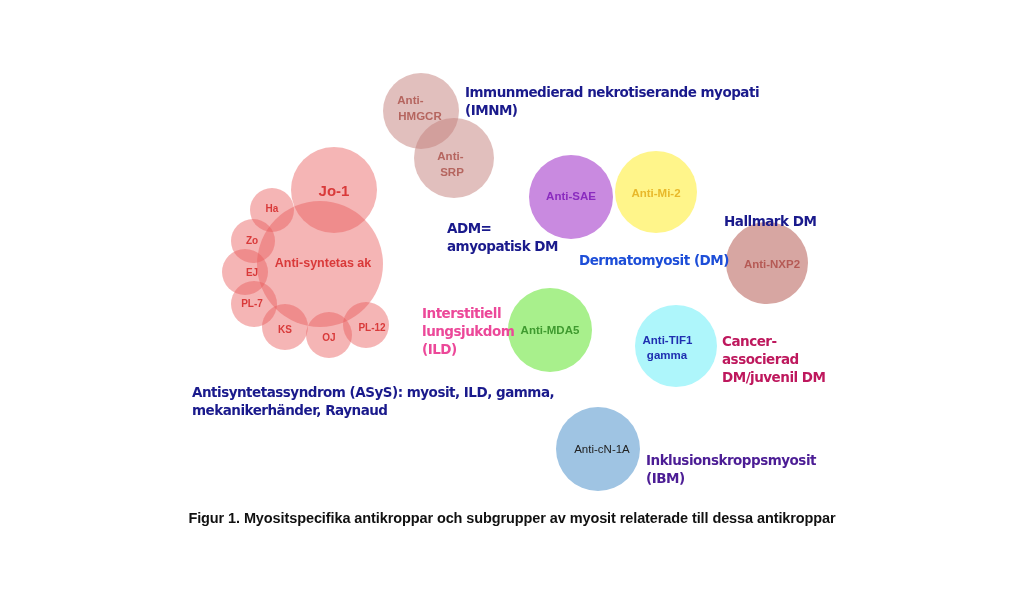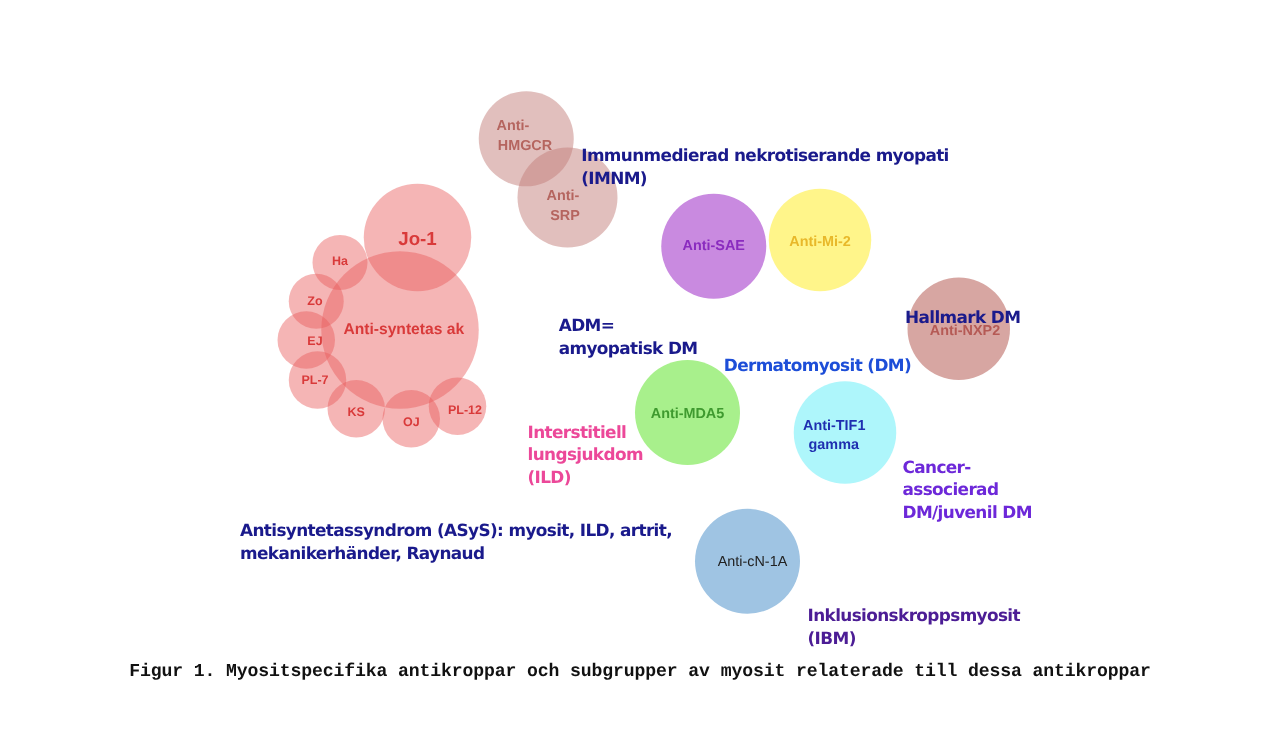--- a/index.html
+++ b/index.html
@@ -1,19 +1,19 @@
 <!DOCTYPE html>
 <html><head>
 <meta charset="utf-8">
 <style>
   html, body { margin: 0; padding: 0; background: #ffffff; }
   body { width: 1024px; height: 595px; position: relative; overflow: hidden; font-family: "Liberation Sans", sans-serif; }
   #diagram { position: absolute; left: 0; top: 0; }
-  .lbl { position: absolute; color: #1a1a8c; font-family: "DejaVu Sans", sans-serif; font-weight: bold; font-size: 13.5px; line-height: 18px; letter-spacing: -0.5px; white-space: pre; margin-top: 33px; }
-  .caption { position: absolute; left: 0; width: 1024px; top: 510px; text-align: center; font-family: Liberation Mono, monospace; font-weight: bold; font-size: 14.5px; color: #111; letter-spacing: -0.1px; margin-top: 20px; }
+  .lbl { position: absolute; color: #1a1a8c; font-family: "DejaVu Sans", sans-serif; font-weight: bold; font-size: 13.5px; line-height: 18px; letter-spacing: -0.5px; white-space: pre; }
+  .caption { position: absolute; left: 0; width: 1024px; top: 510px; text-align: center; font-family: Liberation Sans, sans-serif; font-weight: bold; font-size: 14.5px; color: #111; letter-spacing: -0.1px; }
   .ctext { font-family: "Liberation Sans", sans-serif; font-weight: bold; }
 </style>
 </head>
 <body>
 
 <svg id="diagram" width="1024" height="595">
 
   <g>
     <circle class="c-asys" cx="320" cy="264" r="63" fill="#e85a5a" fill-opacity="0.45"></circle>
     <circle class="c-asys" cx="334" cy="190" r="43" fill="#e85a5a" fill-opacity="0.45"></circle>
@@ -73,21 +73,21 @@
 
 <div class="lbl" style="left: 465px; top: 83px; color: rgb(26, 26, 140);">Immunmedierad nekrotiserande myopati
 (IMNM)</div>
 <div class="lbl" style="left: 447px; top: 219px; color: rgb(26, 26, 140);">ADM=
 amyopatisk DM</div>
 <div class="lbl" style="left: 579px; top: 251px; color: #1d4ed8;">Dermatomyosit (DM)</div>
 <div class="lbl" style="left: 724px; top: 212px; color: rgb(26, 26, 140);">Hallmark DM</div>
 <div class="lbl" style="left: 422px; top: 304px; color: #ec4899;">Interstitiell
 lungsjukdom
 (ILD)</div>
-<div class="lbl" style="left: 722px; top: 332px; color: #6d28d9;">Cancer-
+<div class="lbl" style="left: 722px; top: 332px; color: #be185d;">Cancer-
 associerad
 DM/juvenil DM</div>
-<div class="lbl" style="left: 192px; top: 383px; color: rgb(26, 26, 140);">Antisyntetassyndrom (ASyS): myosit, ILD, artrit,
+<div class="lbl" style="left: 192px; top: 383px; color: rgb(26, 26, 140);">Antisyntetassyndrom (ASyS): myosit, ILD, gamma,
 mekanikerhänder, Raynaud</div>
 <div class="lbl" style="left: 646px; top: 451px; color: #4c1d95;">Inklusionskroppsmyosit
 (IBM)</div>
 
 <div class="caption">Figur 1. Myositspecifika antikroppar och subgrupper av myosit relaterade till dessa antikroppar</div>
 
 </body></html>

